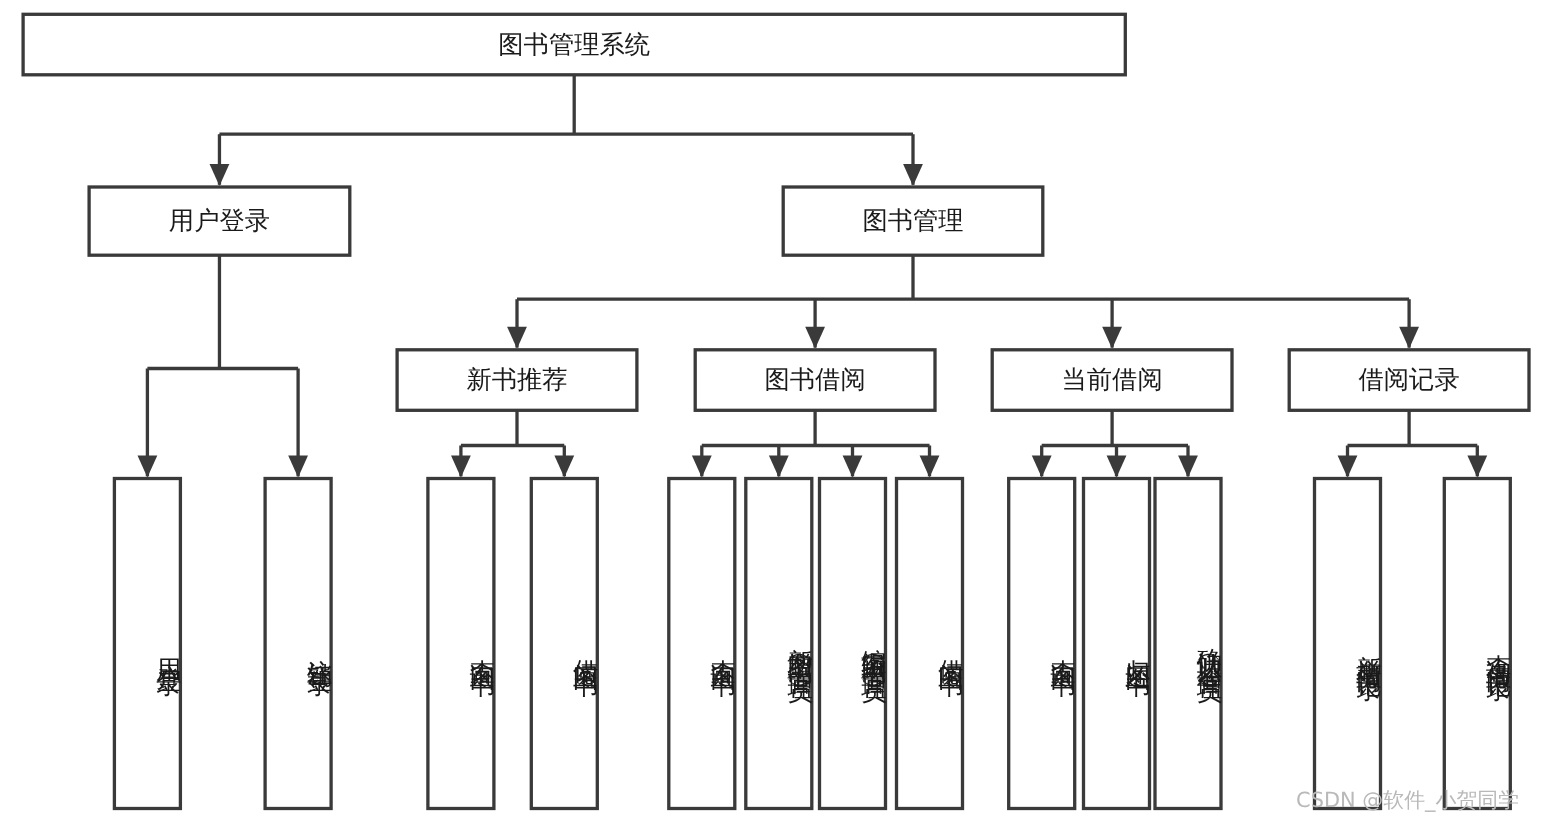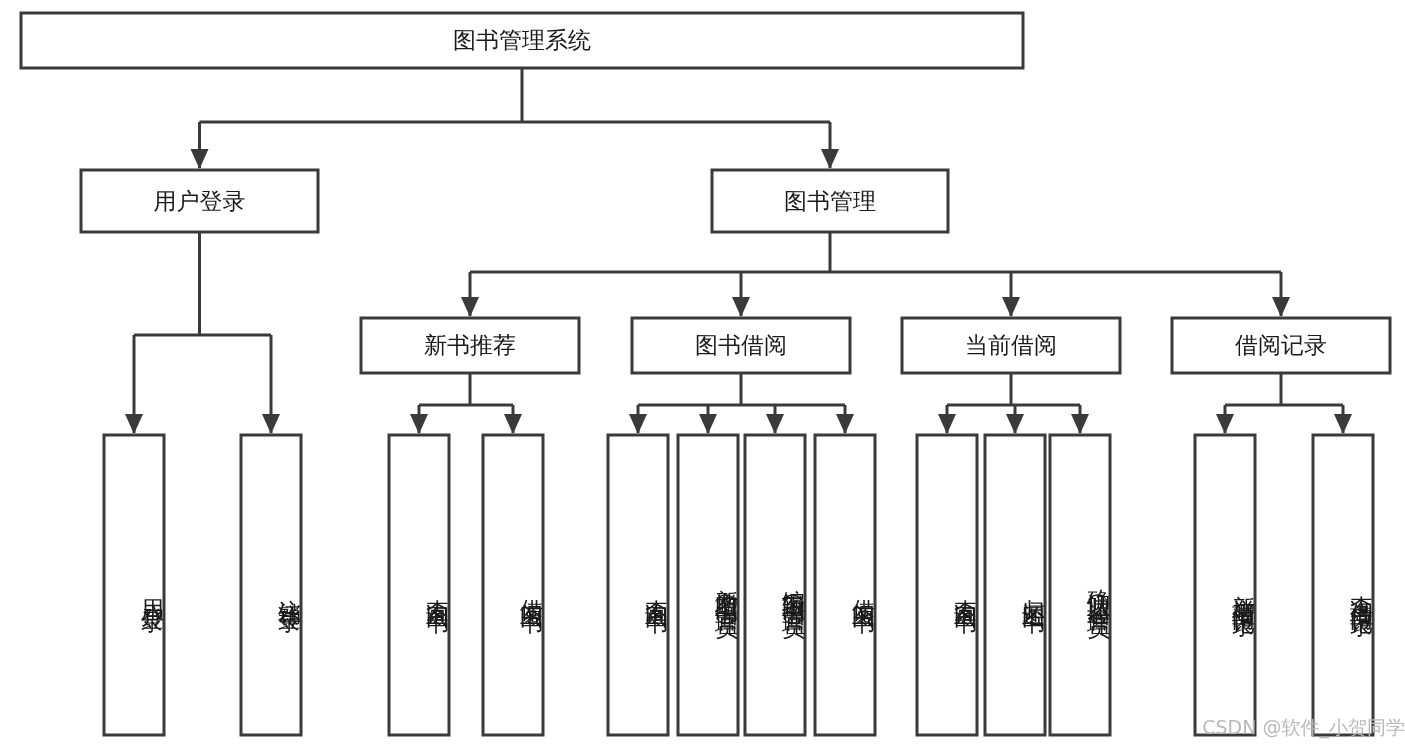--- a/index.html
+++ b/index.html
@@ -60,21 +60,21 @@
     color: #1a1a1a;
     letter-spacing: 4px;
     white-space: nowrap;
     display: flex;
     align-items: flex-start;
     justify-content: center;
     pointer-events: none;
   }
   .watermark {
     position: absolute;
-    right: 0;
+    right: 24px;
     bottom: 6px;
     font-family: "DejaVu Sans", "Liberation Sans", sans-serif;
     font-size: 19px;
     color: #b9b9b9;
     white-space: nowrap;
   }
 </style>
 </head>
 <body>
 

